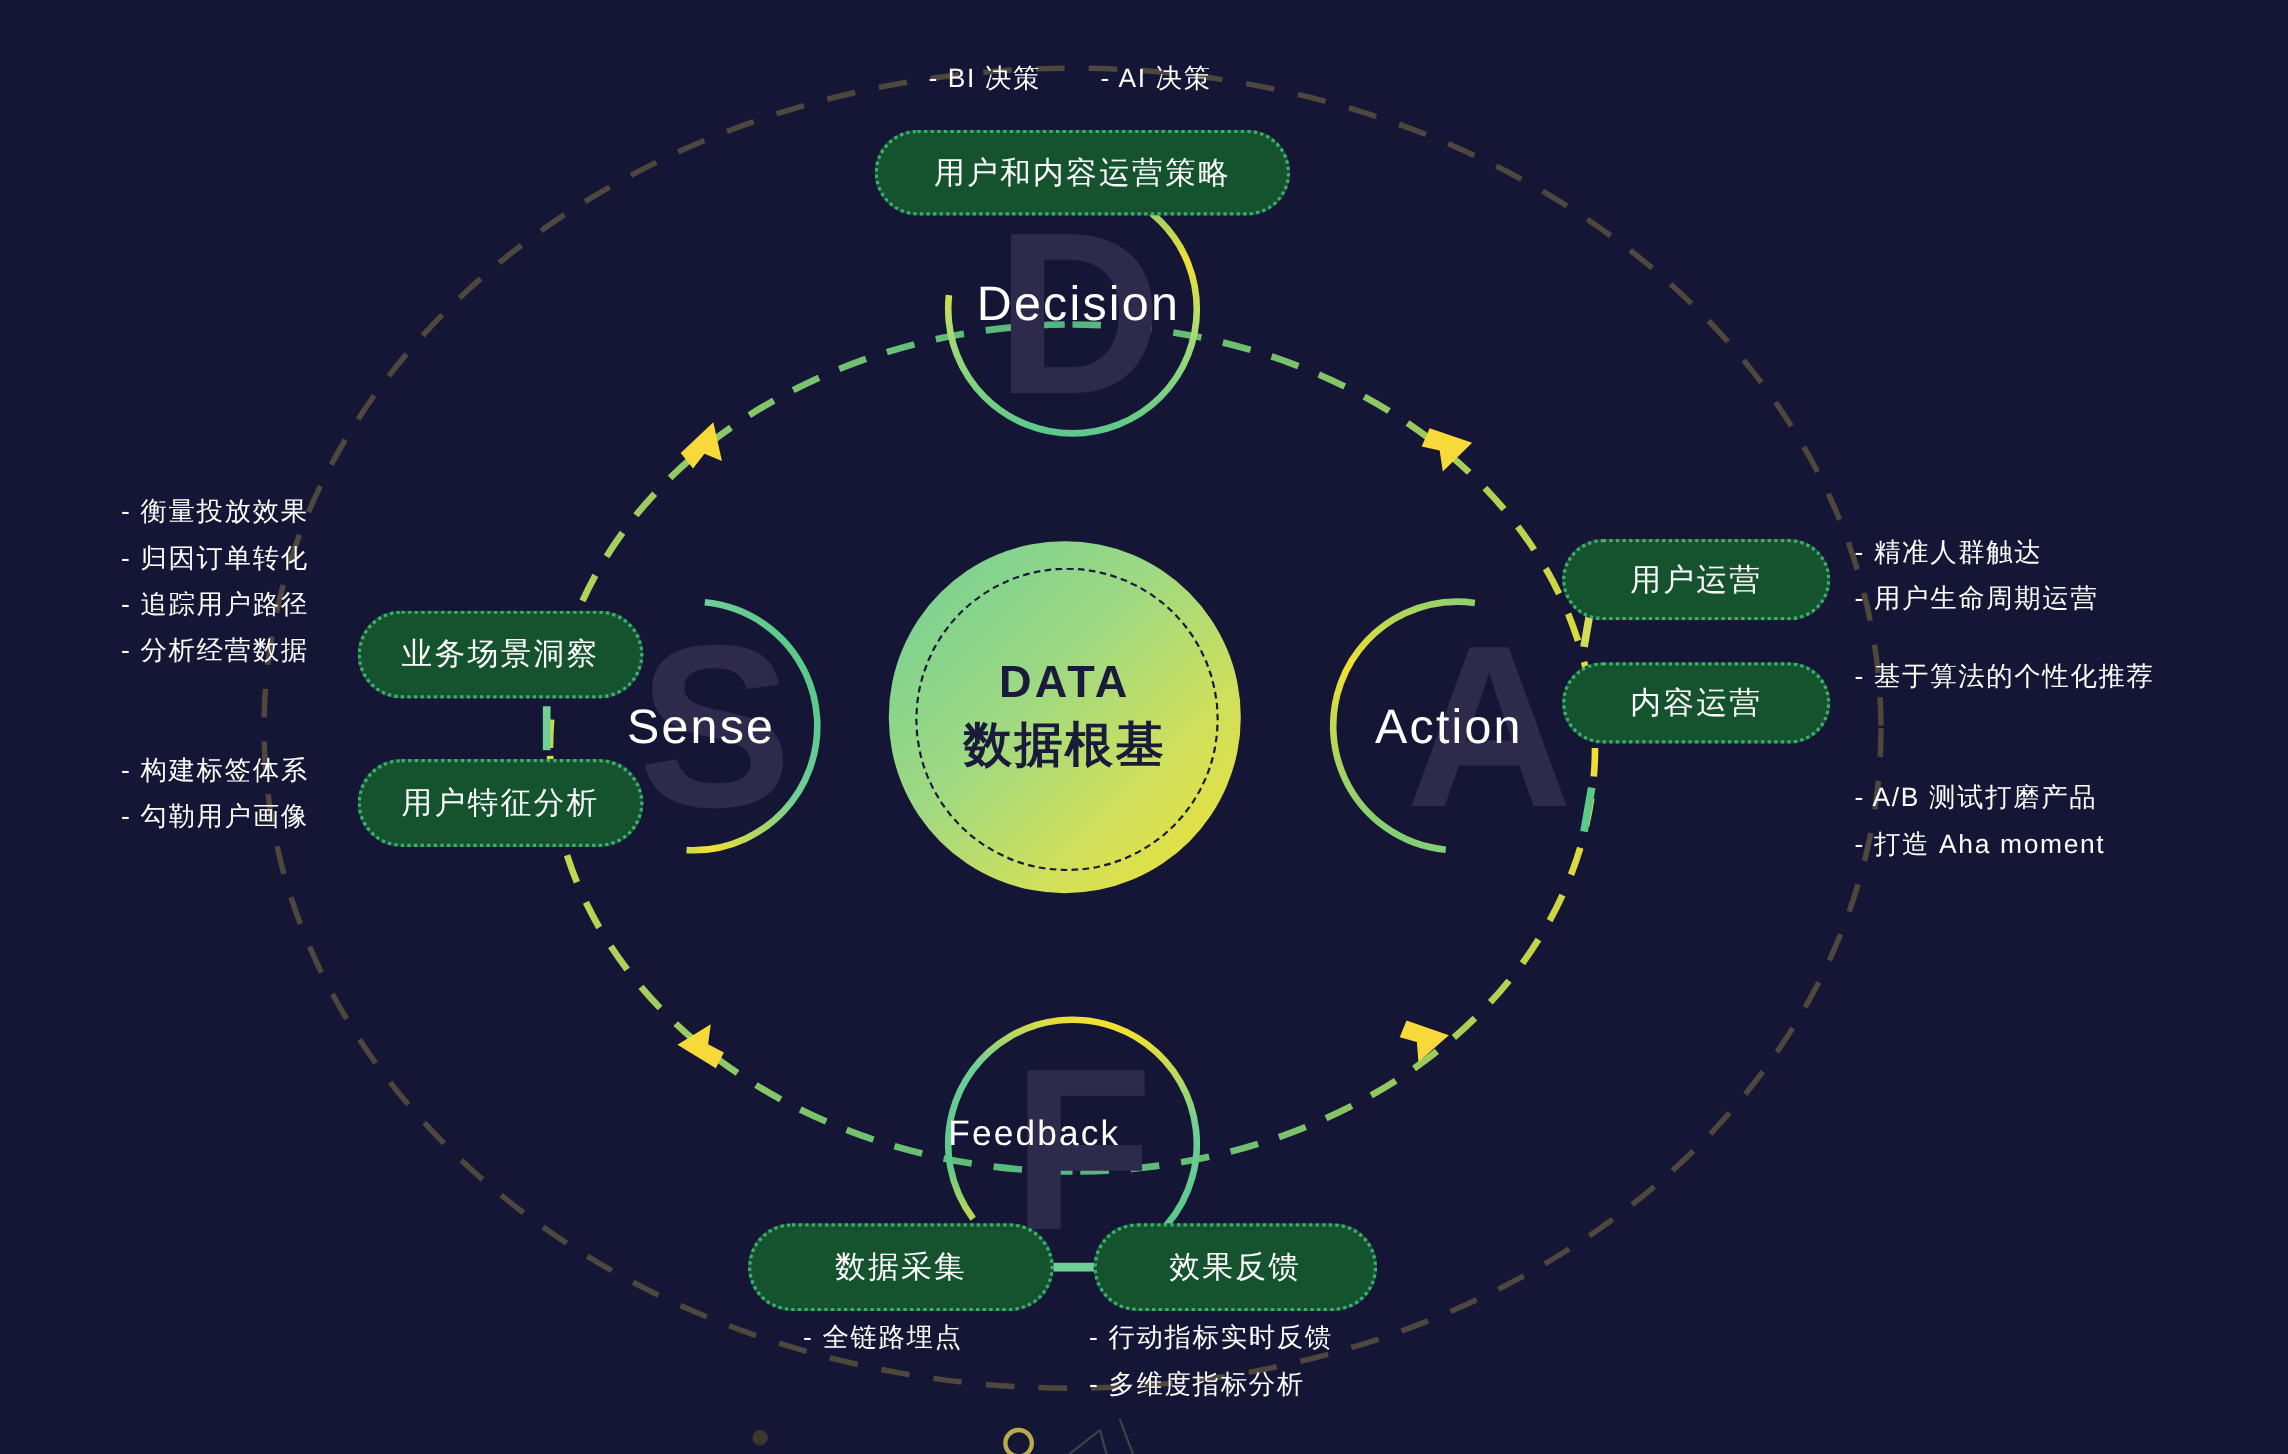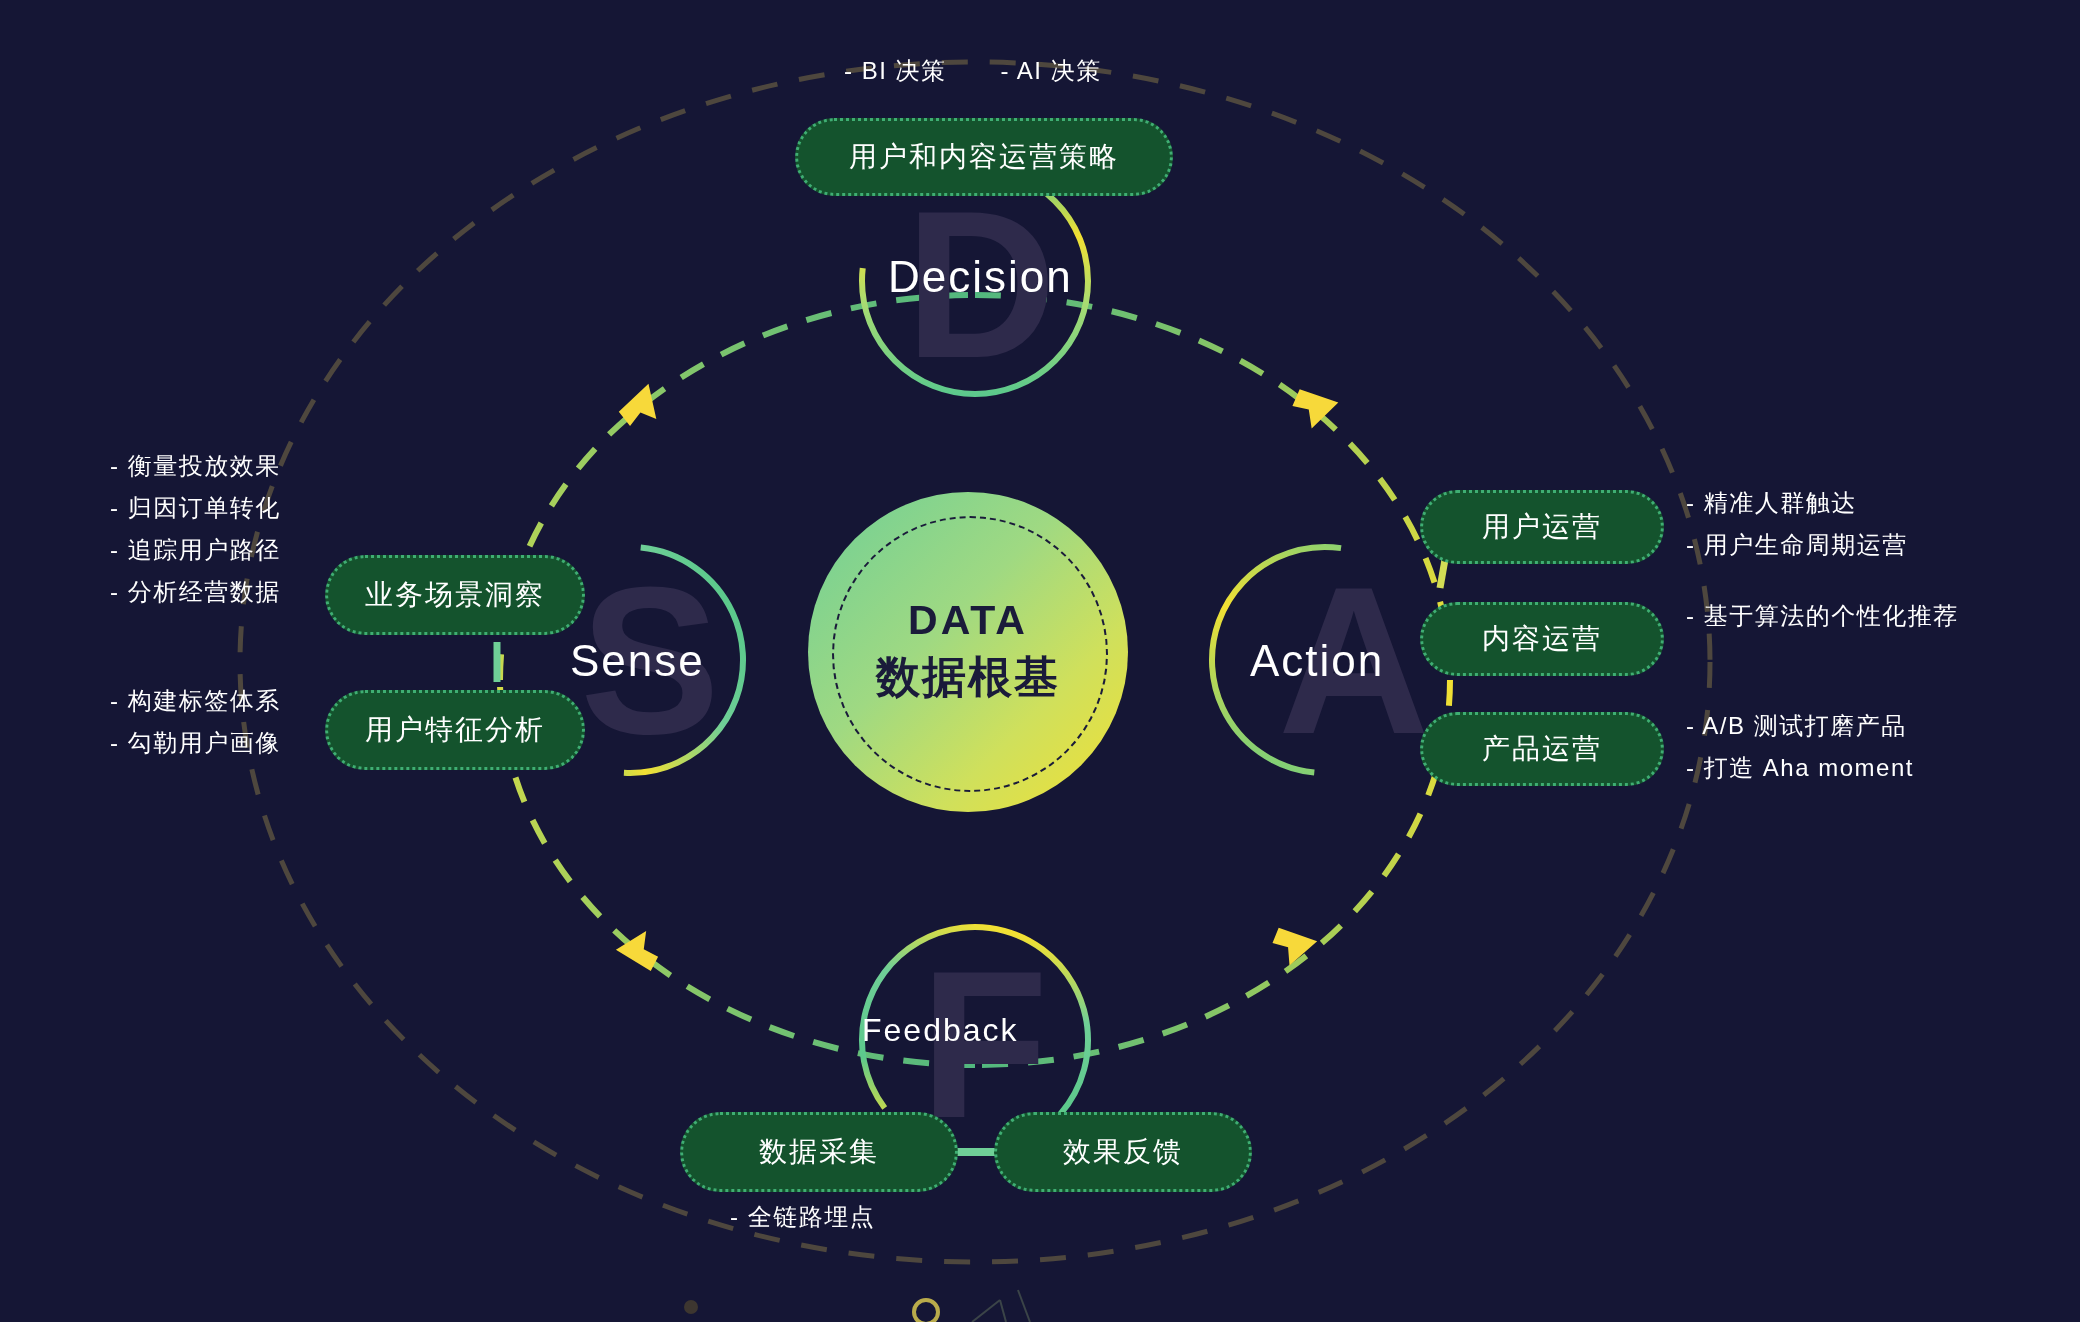--- a/index.html
+++ b/index.html
@@ -186,21 +186,20 @@
   </div>
 
   <div class="ghost-letter" style="left:1278px;top:556px;font-size:210px;">A</div>
 
   <div class="stage-label" style="left:1250px;top:636px;font-size:44px;">Action</div>
 
   <div class="pill" style="left:1420px;top:490px;width:244px;height:74px;">用户运营</div>
 
   <div class="pill" style="left:1420px;top:602px;width:244px;height:74px;">内容运营</div>
 
-  <div class="pill" style="left:1420px;top:712px;width:244px;height:74px;">产品运营</div>
 
   <div class="notes right" style="left:1686px;top:482px;">
     <div class="n">- 精准人群触达</div>
     <div class="n">- 用户生命周期运营</div>
   </div>
 
   <div class="notes right" style="left:1686px;top:595px;">
     <div class="n">- 基于算法的个性化推荐</div>
   </div>
 
@@ -214,20 +213,24 @@
   <div class="stage-label" style="left:862px;top:1012px;font-size:32px;">Feedback</div>
 
   <div class="pill" style="left:680px;top:1112px;width:278px;height:80px;">数据采集</div>
 
   <div class="pill" style="left:994px;top:1112px;width:258px;height:80px;">效果反馈</div>
 
   <div class="notes center" style="left:730px;top:1196px;">
     <div class="n">- 全链路埋点</div>
   </div>
 
+  <div class="notes left" style="left:990px;top:1196px;">
+    <div class="n">- 行动指标实时反馈</div>
+    <div class="n">- 多维度指标分析</div>
+  </div>
 
   <div id="data-core">
     <div class="inner-dash"></div>
     <div class="core-en">DATA</div>
     <div class="core-cn">数据根基</div>
   </div>
 
 </div>
 
 </body></html>

